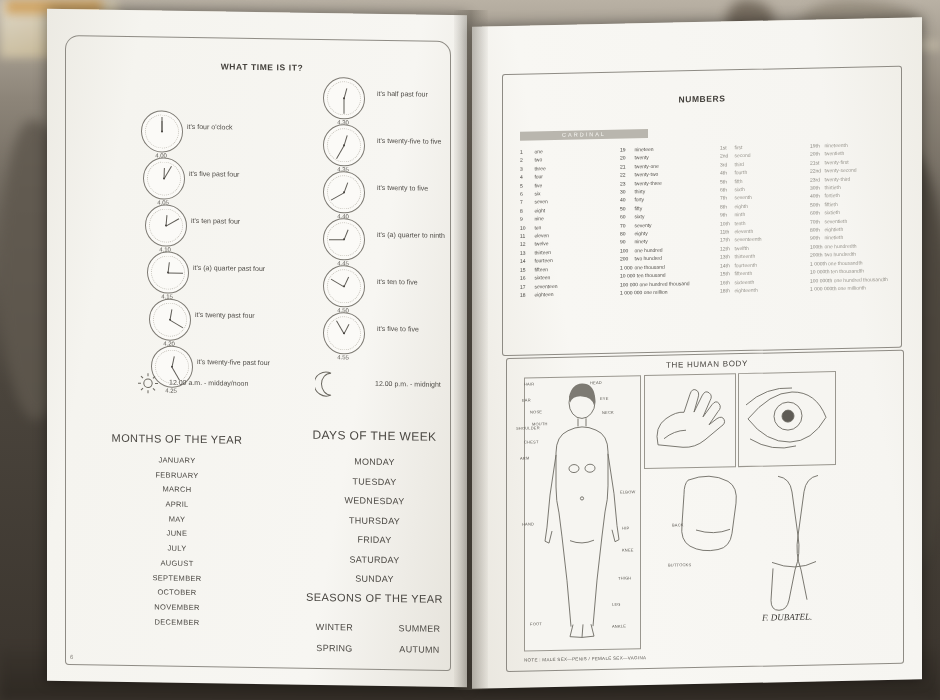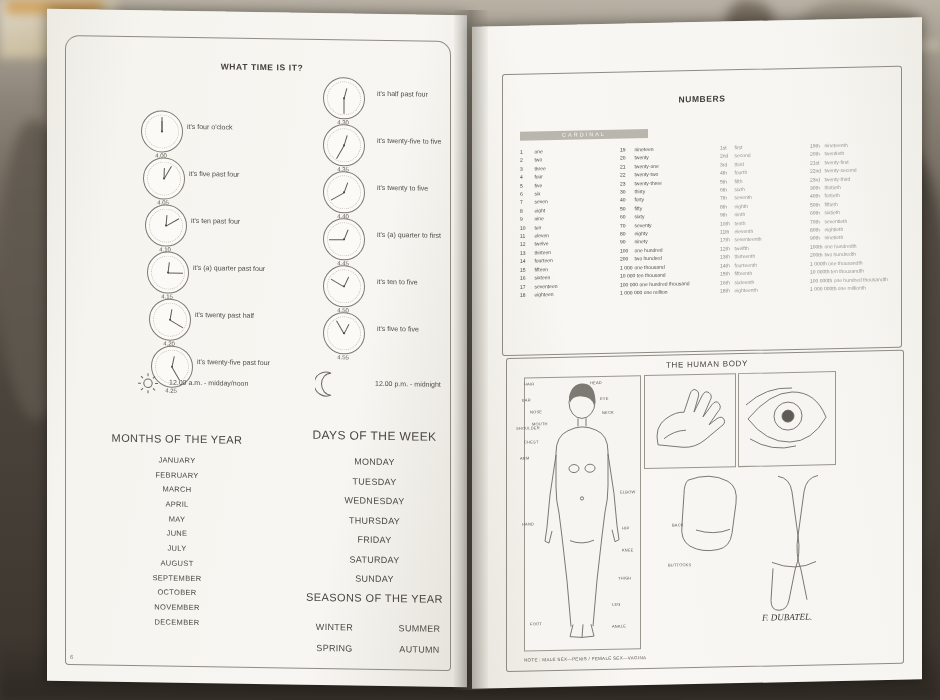--- a/index.html
+++ b/index.html
@@ -139,21 +139,21 @@
           </div>
           <div class="clock-label" style="left: 100px; top: 283px;">4.15</div>
           <div class="caption" style="left: 146px; top: 253px;">it's (a) quarter past four</div>
           <div class="clock" style="left: 102px; top: 288px;">
             <div class="tickring"></div>
             <div class="hand" style="width: 11px; transform: rotate(280deg);"></div>
             <div class="hand" style="width: 15px; transform: rotate(30deg);"></div>
             <div class="hub"></div>
           </div>
           <div class="clock-label" style="left: 102px; top: 330px;">4.20</div>
-          <div class="caption" style="left: 148px; top: 300px;">it's twenty past half</div>
+          <div class="caption" style="left: 148px; top: 300px;">it's twenty past four</div>
           <div class="clock" style="left: 104px; top: 335px;">
             <div class="tickring"></div>
             <div class="hand" style="width: 11px; transform: rotate(282deg);"></div>
             <div class="hand" style="width: 15px; transform: rotate(60deg);"></div>
             <div class="hub"></div>
           </div>
           <div class="clock-label" style="left: 104px; top: 377px;">4.25</div>
           <div class="caption" style="left: 150px; top: 347px;">it's twenty-five past four</div>
         </div>
       <div id="clocks-right">
@@ -181,21 +181,21 @@
           </div>
           <div class="clock-label" style="left: 276px; top: 200px;">4.40</div>
           <div class="caption" style="left: 330px; top: 170px;">it's twenty to five</div>
           <div class="clock" style="left: 276px; top: 205px;">
             <div class="tickring"></div>
             <div class="hand" style="width: 11px; transform: rotate(292deg);"></div>
             <div class="hand" style="width: 15px; transform: rotate(180deg);"></div>
             <div class="hub"></div>
           </div>
           <div class="clock-label" style="left: 276px; top: 247px;">4.45</div>
-          <div class="caption" style="left: 330px; top: 217px;">it's (a) quarter to first</div>
+          <div class="caption" style="left: 330px; top: 217px;">it's (a) quarter to ninth</div>
           <div class="clock" style="left: 276px; top: 252px;">
             <div class="tickring"></div>
             <div class="hand" style="width: 11px; transform: rotate(295deg);"></div>
             <div class="hand" style="width: 15px; transform: rotate(210deg);"></div>
             <div class="hub"></div>
           </div>
           <div class="clock-label" style="left: 276px; top: 294px;">4.50</div>
           <div class="caption" style="left: 330px; top: 264px;">it's ten to five</div>
           <div class="clock" style="left: 276px; top: 299px;">
             <div class="tickring"></div>

